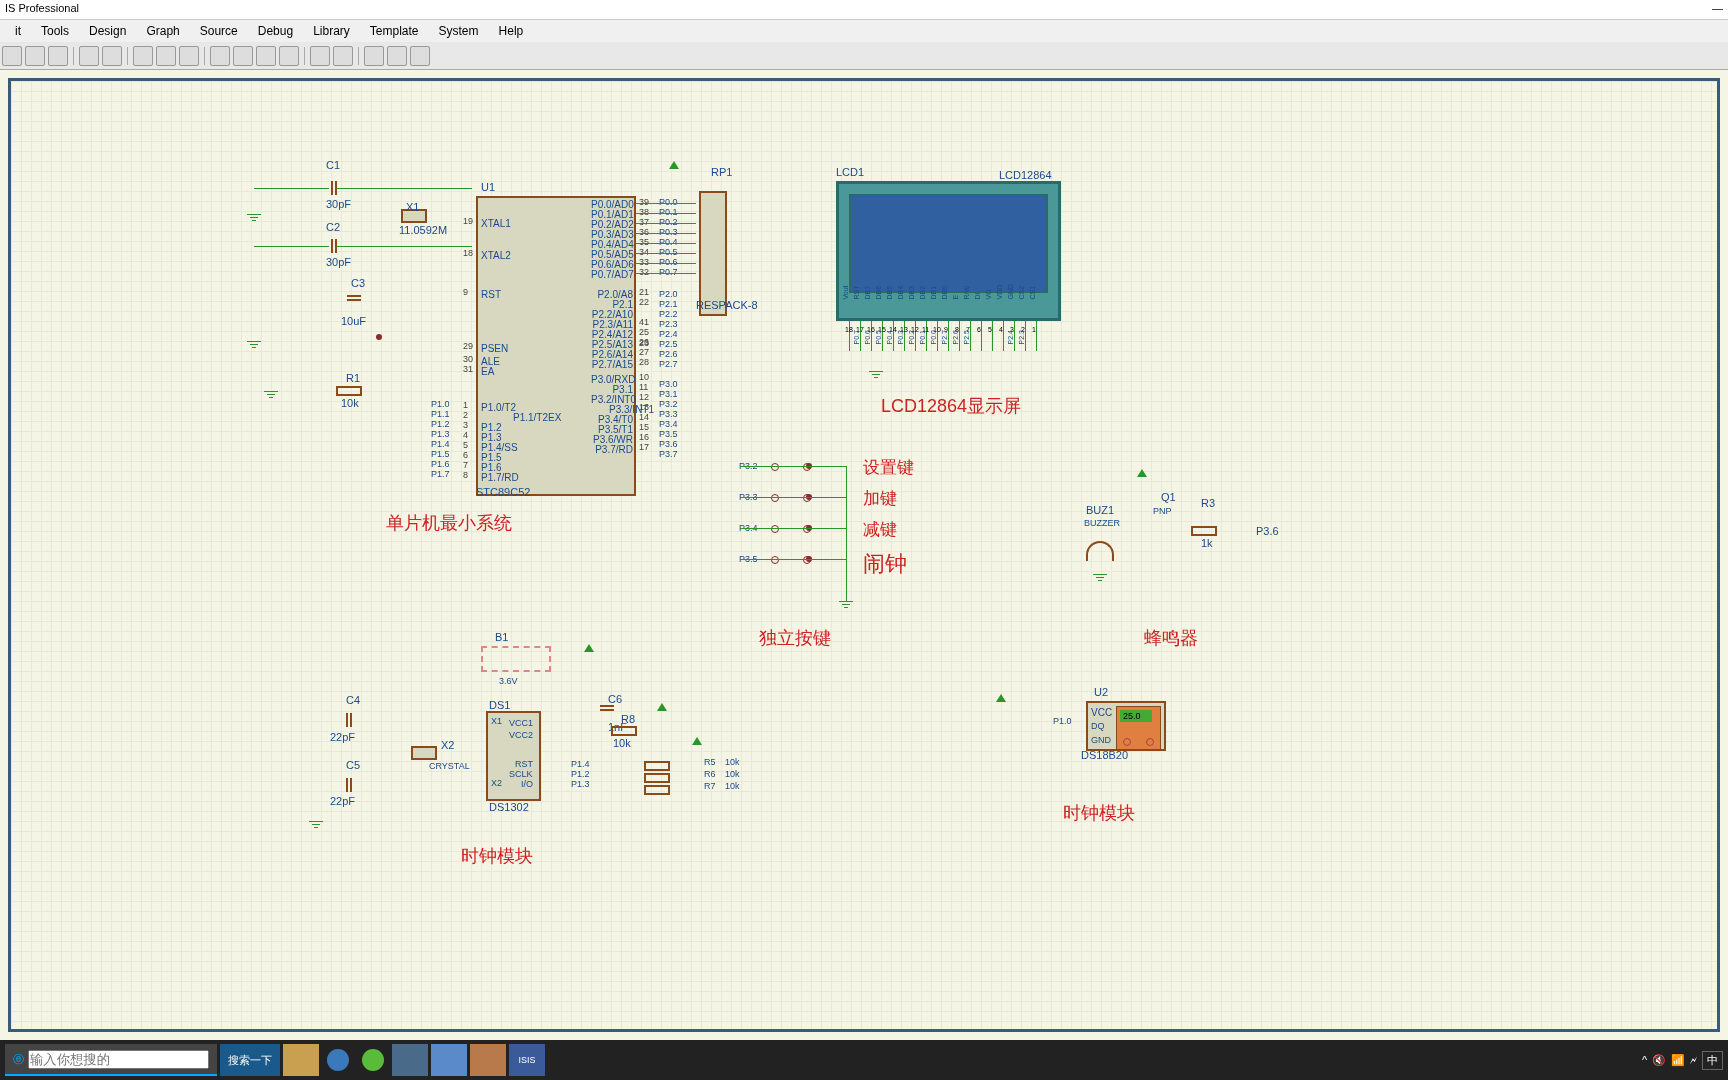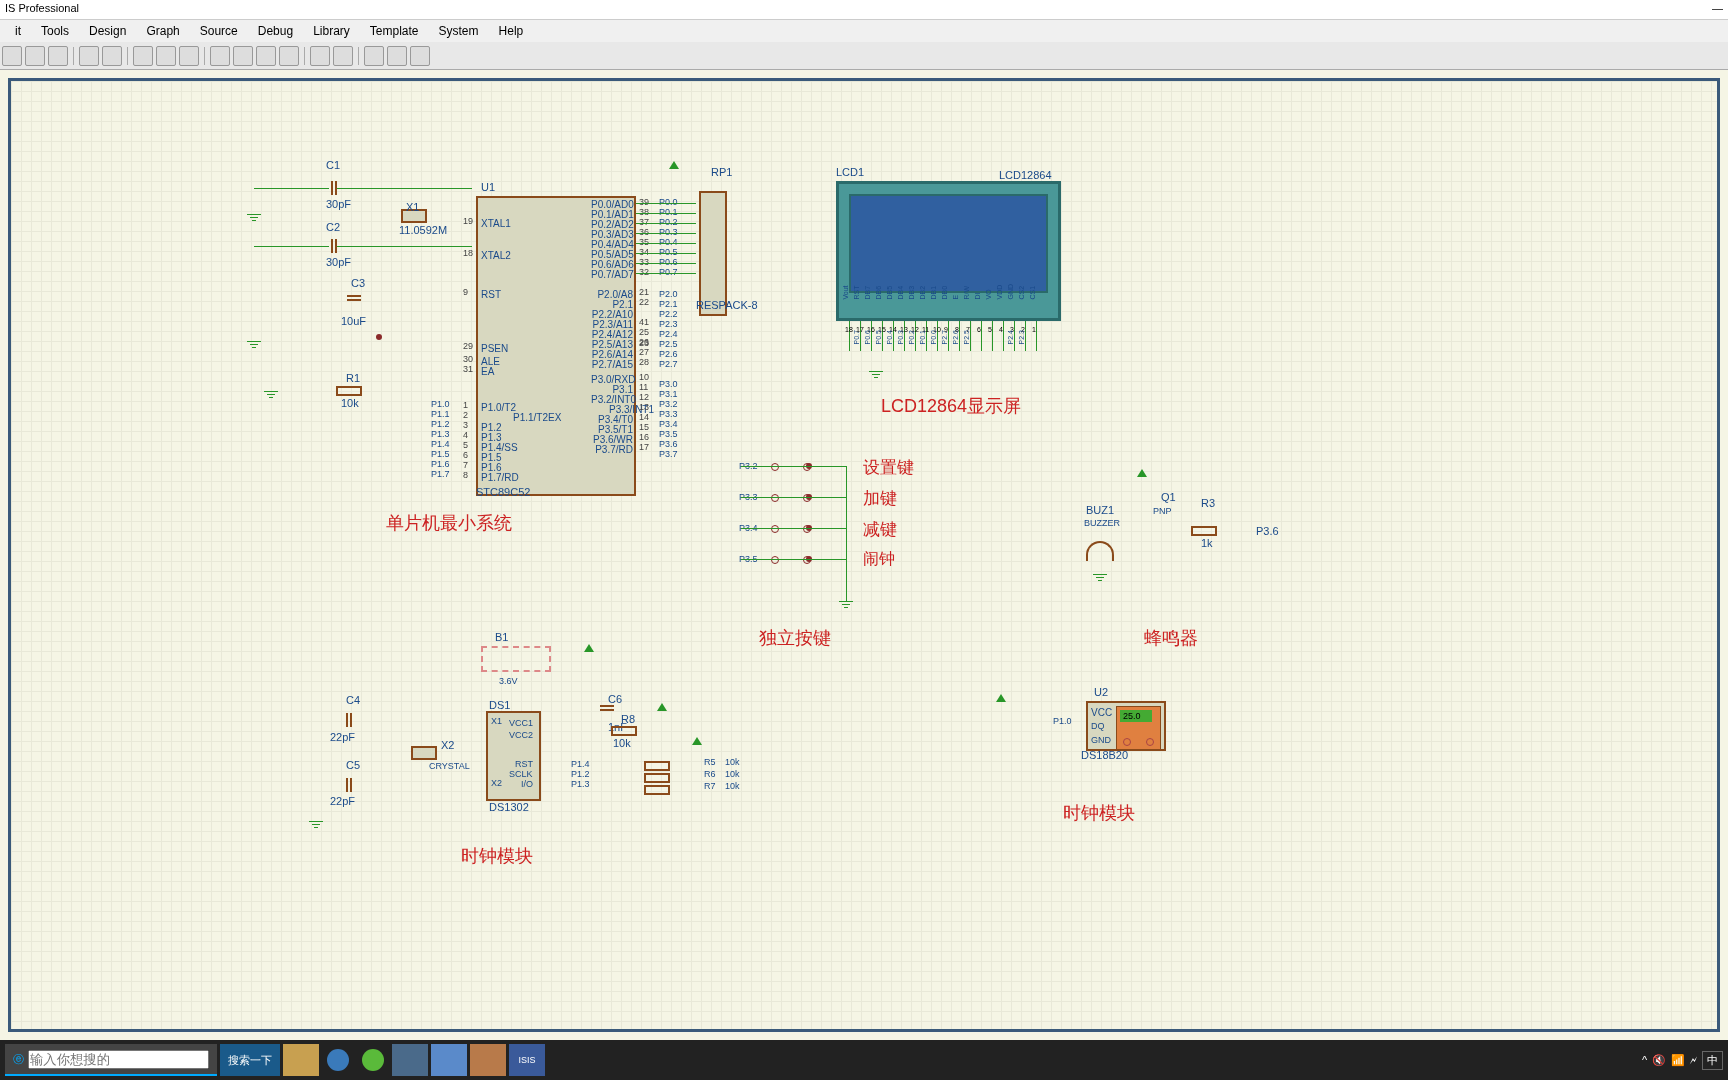--- a/index.html
+++ b/index.html
@@ -336,21 +336,21 @@
      <div class="section-label" style="left:852px;top:406px;font-size:17px;">加键</div>
           <div class="comp-label" style="left:728px;top:442px;font-size:9px;">P3.4</div>
      <div class="button-sw" style="left:760px;top:440px;"></div>
      <div class="dot" style="left:795px;top:444px;"></div>
      <div class="wire wh" style="left:730px;top:447px;width:105px;"></div>
      <div class="section-label" style="left:852px;top:437px;font-size:17px;">减键</div>
           <div class="comp-label" style="left:728px;top:473px;font-size:9px;">P3.5</div>
      <div class="button-sw" style="left:760px;top:471px;"></div>
      <div class="dot" style="left:795px;top:475px;"></div>
      <div class="wire wh" style="left:730px;top:478px;width:105px;"></div>
-     <div class="section-label" style="left:852px;top:468px;font-size:16px;">闹钟</div>
+     <div class="section-label" style="left:852px;top:468px;font-size:22px;">闹钟</div>
         </div>
       <div class="wire wv" style="left:835px;top:385px;height:135px;"></div>
       <div class="gnd" style="left:828px;top:520px;"></div>
 
       <div class="buzzer" style="left:1075px;top:460px;"></div>
       <div class="comp-label" style="left:1075px;top:423px;">BUZ1</div>
       <div class="comp-label" style="left:1073px;top:437px;font-size:9px;">BUZZER</div>
       <div class="comp-label" style="left:1150px;top:410px;">Q1</div>
       <div class="comp-label" style="left:1142px;top:425px;font-size:9px;">PNP</div>
       <div class="res" style="left:1180px;top:445px;"></div>

